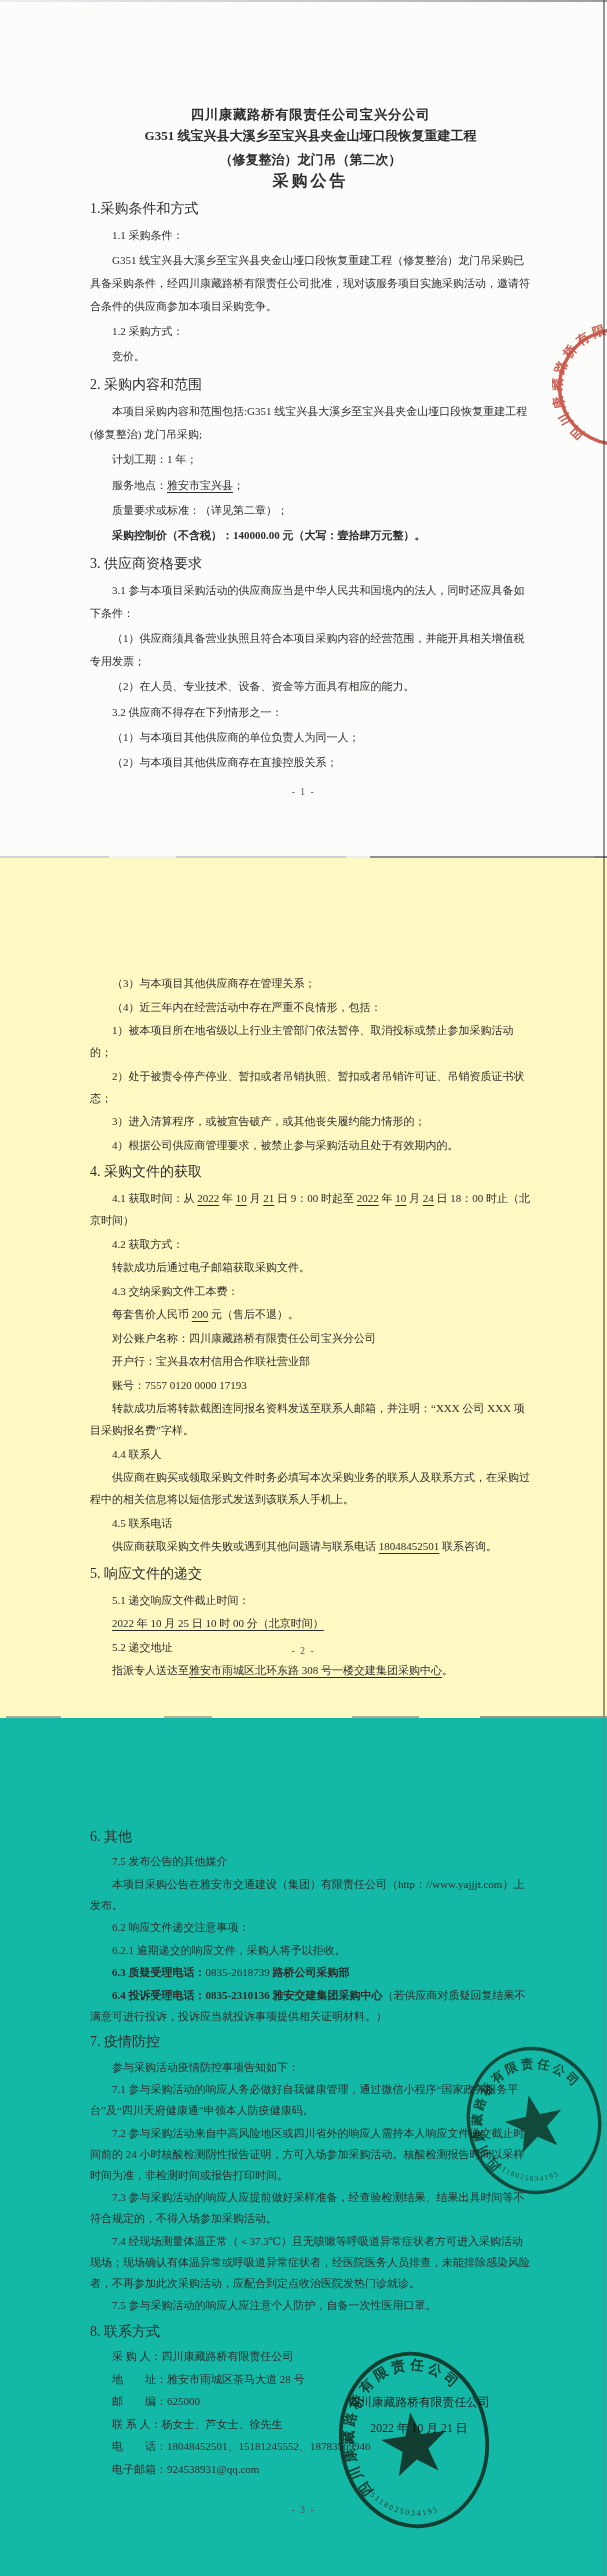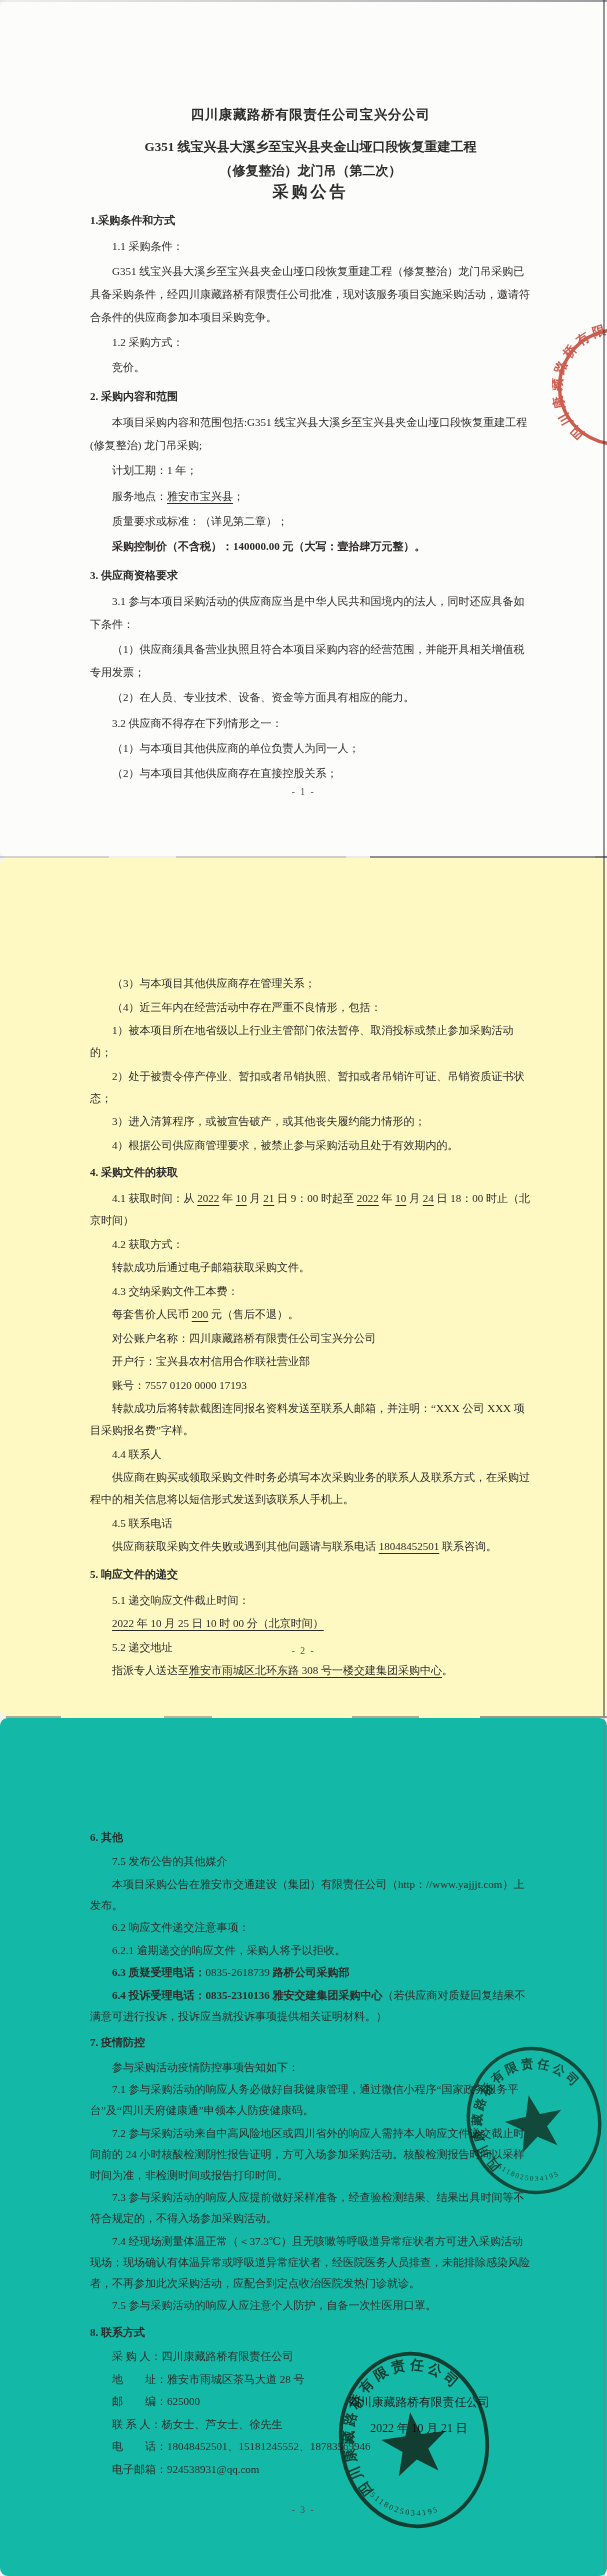--- a/index.html
+++ b/index.html
@@ -3,34 +3,34 @@
 <meta charset="utf-8">
 <title>Document</title>
 <style>
   html,body{margin:0;padding:0;}
   body{
     width:607px;height:2576px;position:relative;overflow:hidden;
     background:#f4f4f2;
     font-family:"Liberation Serif","DejaVu Serif",serif;
     color:#2d2d2d;
   }
-  .page{position:absolute;left:0;width:607px;background:#fcfcfa;overflow:hidden;border-radius:8px;}
+  .page{position:absolute;left:0;width:607px;background:#fcfcfa;overflow:hidden;}
   #page1{top:0;height:858px;}
   #page2{top:858px;height:859px;background:#fef9c3;}
   #page3{top:1718px;height:858px;background:#14b8a6;}
   .content{padding:0 76px 0 90px;}
   #page2 .content{padding-top:114px;}
   #page3 .content{padding-top:103px;}
   p{margin:0;}
   .t-center{text-align:center;}
   .org{padding-top:106px;font-size:13.3px;font-weight:700;letter-spacing:0.8px;}
-  .proj{margin-top:14px;font-size:13px;font-weight:700;}
+  .proj{margin-top:3px;font-size:13px;font-weight:700;}
   .proj2{margin-top:6px;}
   .doctype{margin-top:2px;font-size:16px;font-weight:700;letter-spacing:3px;}
-  .h{margin:4.6px 0 3px;font-size:11px;font-weight:700;line-height:24px;text-indent:0;}
+  .h{margin:4.6px 0 3px;font-size:14px;font-weight:400;line-height:24px;text-indent:0;}
   .ln{font-size:11px;line-height:23px;margin-bottom:2.3px;text-indent:2em;color:#2e2c2a;}
   #page2 .ln{line-height:22px;margin-bottom:1.5px;}
   #page3 .ln{line-height:21px;margin-bottom:1.5px;}
   #page3 .h{margin:3.8px 0 2.3px;}
   .u{text-decoration:underline;text-underline-offset:3px;text-decoration-thickness:0.8px;}
   .b{font-weight:700;}
   .pagenum{position:absolute;bottom:61px;left:0;width:100%;text-align:center;
     font-size:9.5px;color:#55504a;letter-spacing:1.5px;}
   .sig{position:absolute;left:328px;top:671px;width:182px;text-align:center;
     font-size:11.8px;line-height:26px;color:#1f1f1f;}

